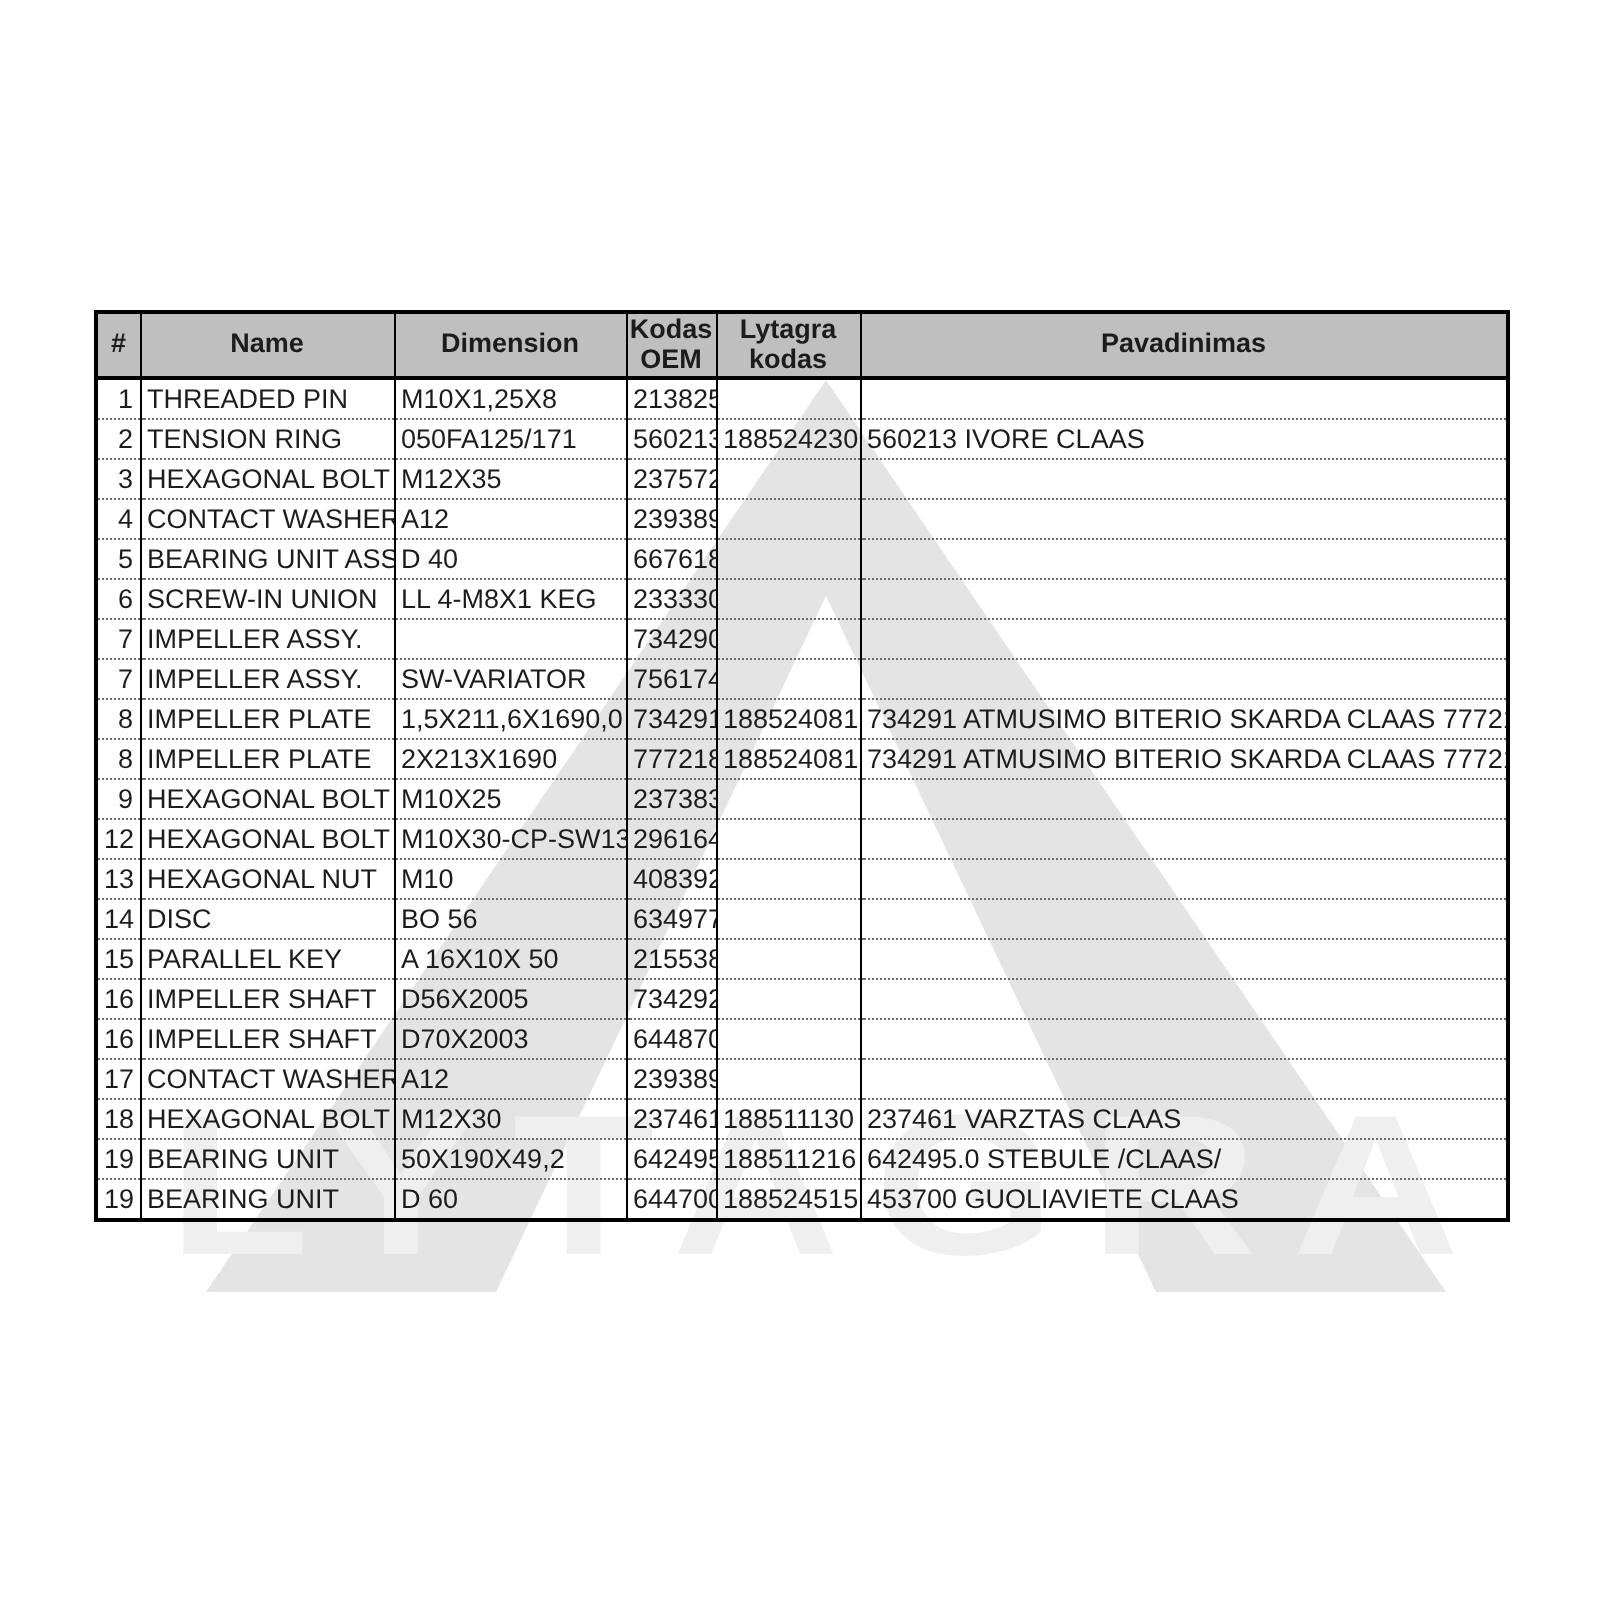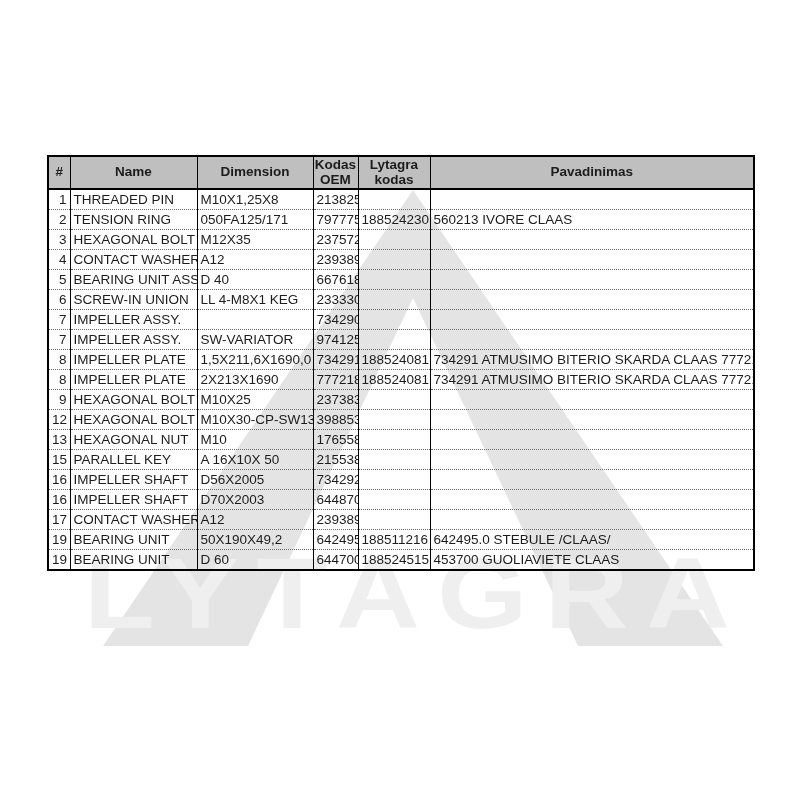--- a/index.html
+++ b/index.html
@@ -98,21 +98,21 @@
           <td class="a-left">THREADED PIN</td>
           <td class="a-left">M10X1,25X8</td>
           <td class="a-right">213825</td>
           <td class="a-right"></td>
           <td class="a-left"></td>
         </tr>
         <tr>
           <td class="a-right">2</td>
           <td class="a-left">TENSION RING</td>
           <td class="a-left">050FA125/171</td>
-          <td class="a-right">797775</td>
+          <td class="a-right">560213</td>
           <td class="a-right">188524230</td>
           <td class="a-left">560213 IVORE CLAAS</td>
         </tr>
         <tr>
           <td class="a-right">3</td>
           <td class="a-left">HEXAGONAL BOLT</td>
           <td class="a-left">M12X35</td>
           <td class="a-right">237572</td>
           <td class="a-right"></td>
           <td class="a-left"></td>
@@ -146,21 +146,21 @@
           <td class="a-left">IMPELLER ASSY.</td>
           <td class="a-left"></td>
           <td class="a-right">734290</td>
           <td class="a-right"></td>
           <td class="a-left"></td>
         </tr>
         <tr>
           <td class="a-right">7</td>
           <td class="a-left">IMPELLER ASSY.</td>
           <td class="a-left">SW-VARIATOR</td>
-          <td class="a-right">974125</td>
+          <td class="a-right">756174</td>
           <td class="a-right"></td>
           <td class="a-left"></td>
         </tr>
         <tr>
           <td class="a-right">8</td>
           <td class="a-left">IMPELLER PLATE</td>
           <td class="a-left">1,5X211,6X1690,0</td>
           <td class="a-right">734291</td>
           <td class="a-right">188524081</td>
           <td class="a-left">734291 ATMUSIMO BITERIO SKARDA CLAAS 777218</td>
@@ -178,29 +178,37 @@
           <td class="a-left">HEXAGONAL BOLT</td>
           <td class="a-left">M10X25</td>
           <td class="a-right">237383</td>
           <td class="a-right"></td>
           <td class="a-left"></td>
         </tr>
         <tr>
           <td class="a-right">12</td>
           <td class="a-left">HEXAGONAL BOLT</td>
           <td class="a-left">M10X30-CP-SW13</td>
-          <td class="a-right">398853</td>
+          <td class="a-right">296164</td>
           <td class="a-right"></td>
           <td class="a-left"></td>
         </tr>
         <tr>
           <td class="a-right">13</td>
           <td class="a-left">HEXAGONAL NUT</td>
           <td class="a-left">M10</td>
-          <td class="a-right">176558</td>
+          <td class="a-right">408392</td>
+          <td class="a-right"></td>
+          <td class="a-left"></td>
+        </tr>
+        <tr>
+          <td class="a-right">14</td>
+          <td class="a-left">DISC</td>
+          <td class="a-left">BO 56</td>
+          <td class="a-right">634977</td>
           <td class="a-right"></td>
           <td class="a-left"></td>
         </tr>
         <tr>
           <td class="a-right">15</td>
           <td class="a-left">PARALLEL KEY</td>
           <td class="a-left">A 16X10X 50</td>
           <td class="a-right">215538</td>
           <td class="a-right"></td>
           <td class="a-left"></td>
@@ -221,20 +229,28 @@
           <td class="a-right"></td>
           <td class="a-left"></td>
         </tr>
         <tr>
           <td class="a-right">17</td>
           <td class="a-left">CONTACT WASHER</td>
           <td class="a-left">A12</td>
           <td class="a-right">239389</td>
           <td class="a-right"></td>
           <td class="a-left"></td>
+        </tr>
+        <tr>
+          <td class="a-right">18</td>
+          <td class="a-left">HEXAGONAL BOLT</td>
+          <td class="a-left">M12X30</td>
+          <td class="a-right">237461</td>
+          <td class="a-right">188511130</td>
+          <td class="a-left">237461 VARZTAS CLAAS</td>
         </tr>
         <tr>
           <td class="a-right">19</td>
           <td class="a-left">BEARING UNIT</td>
           <td class="a-left">50X190X49,2</td>
           <td class="a-right">642495</td>
           <td class="a-right">188511216</td>
           <td class="a-left">642495.0 STEBULE /CLAAS/</td>
         </tr>
         <tr>

